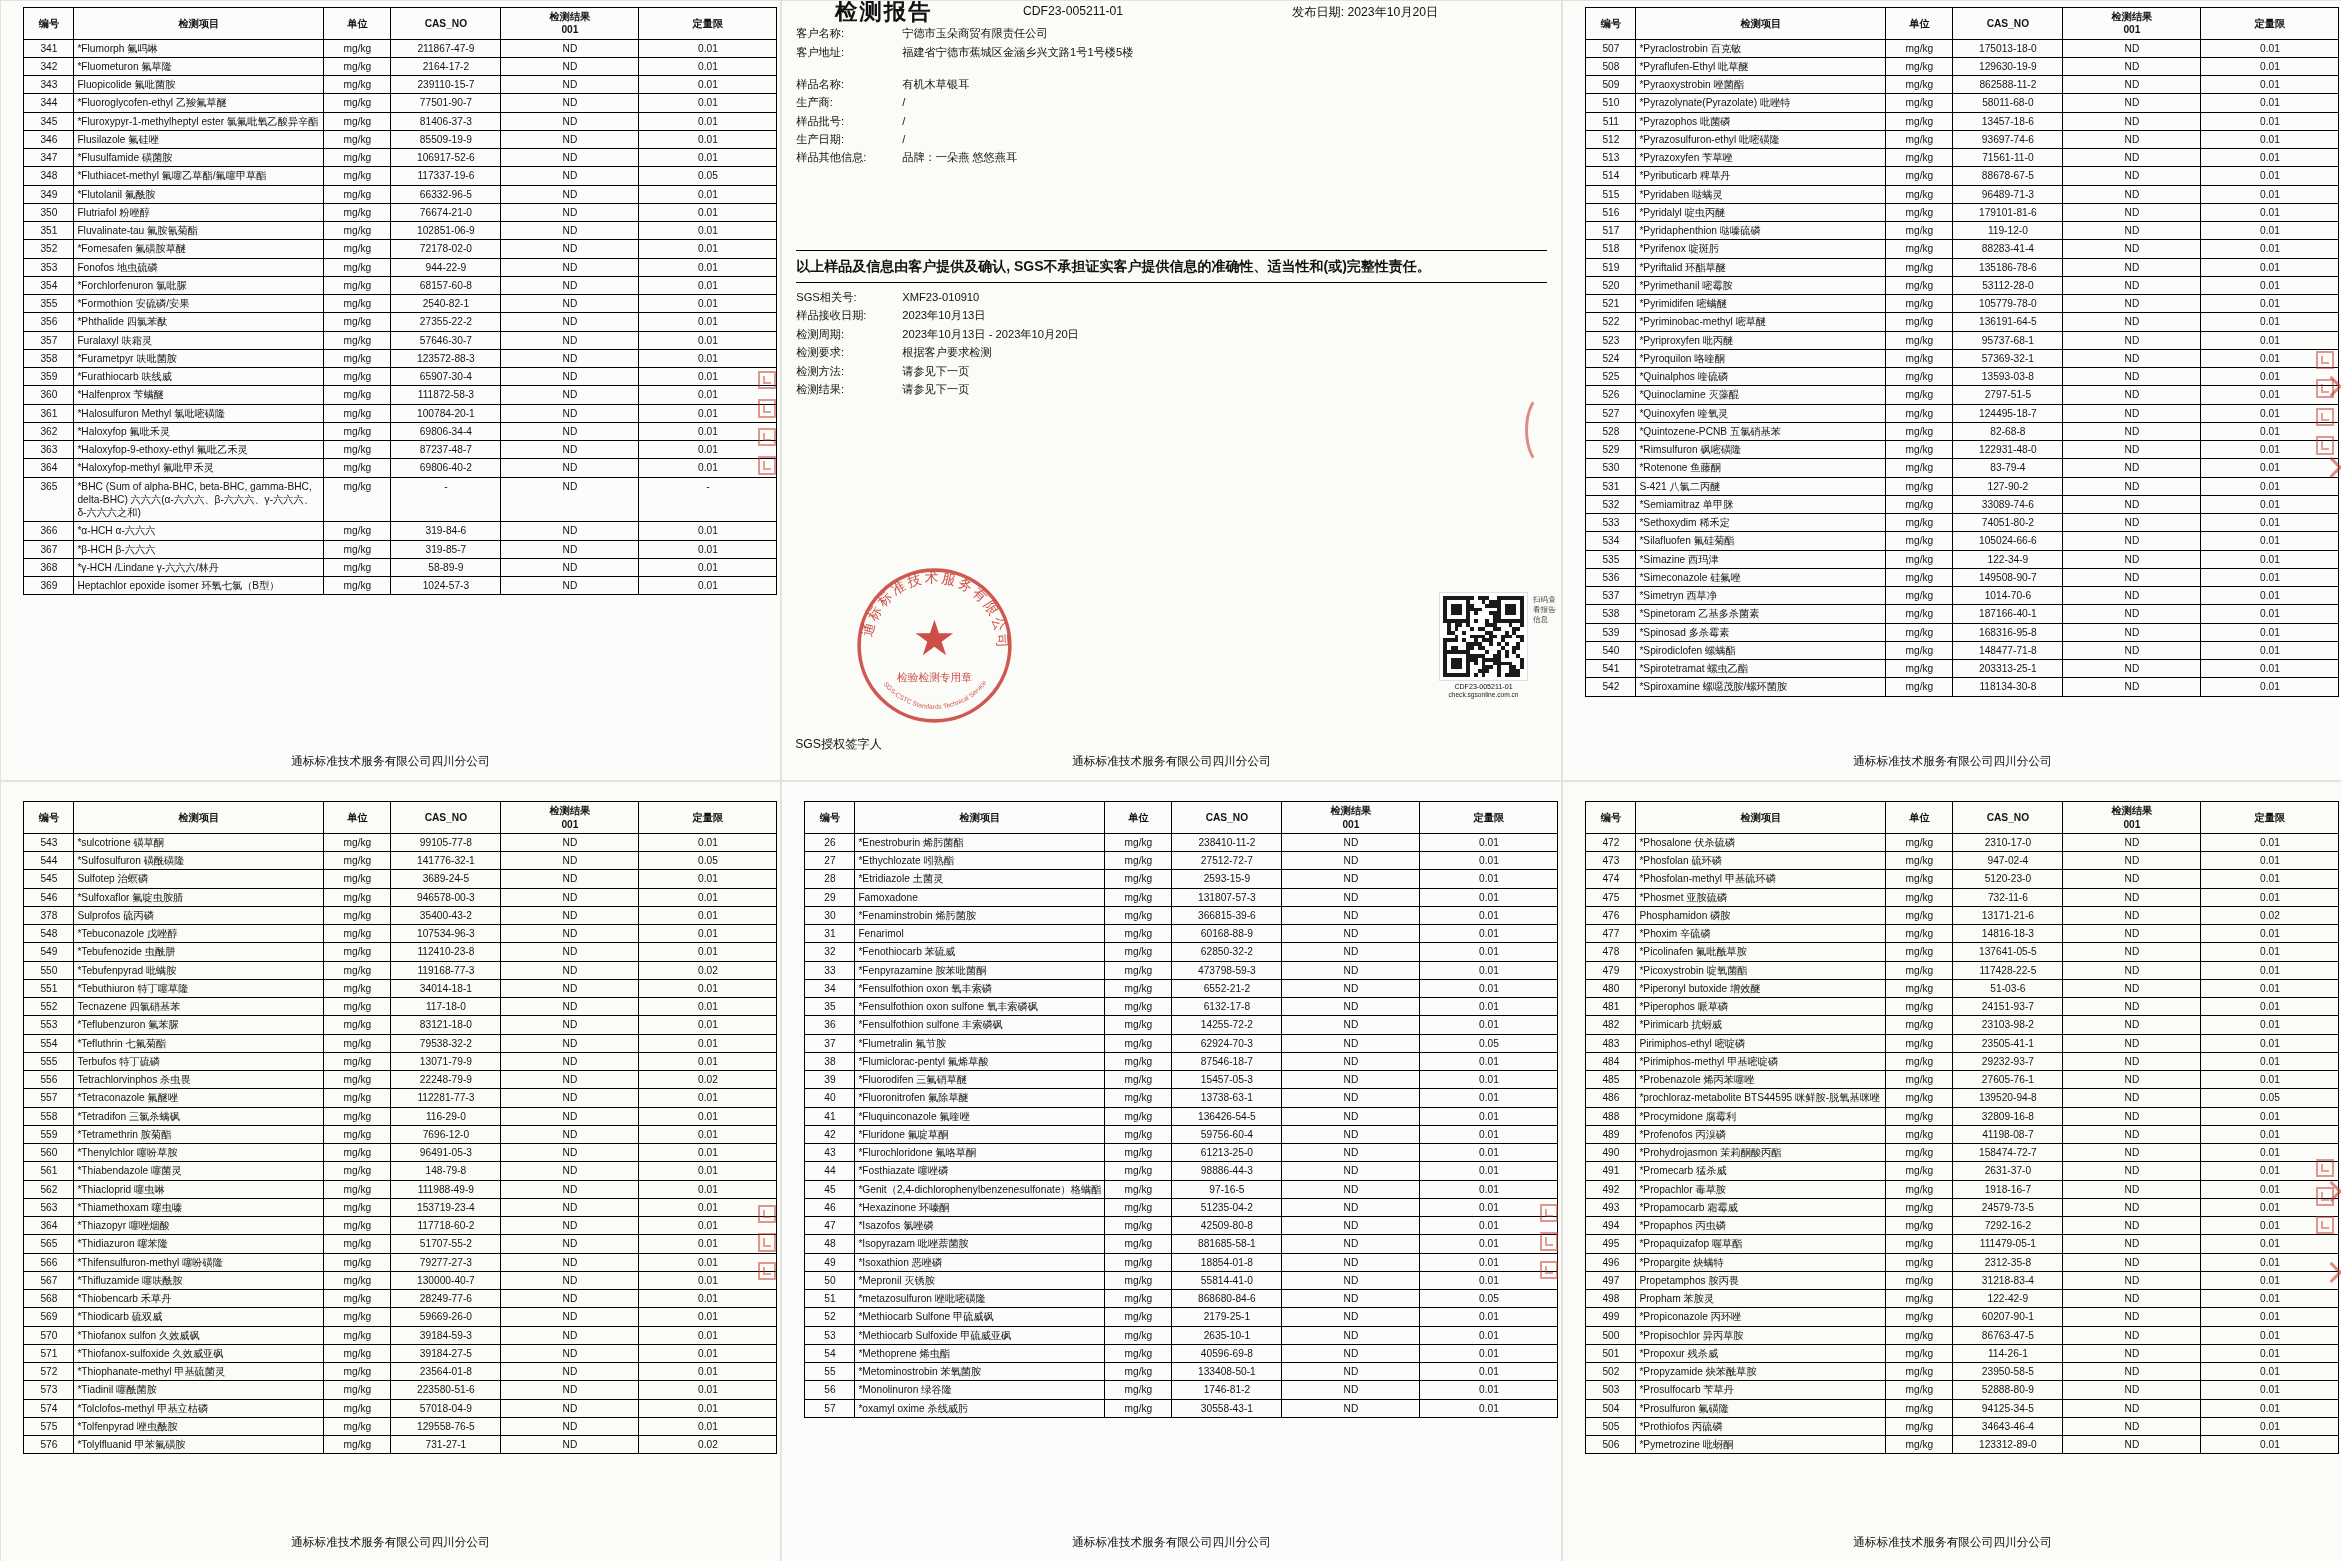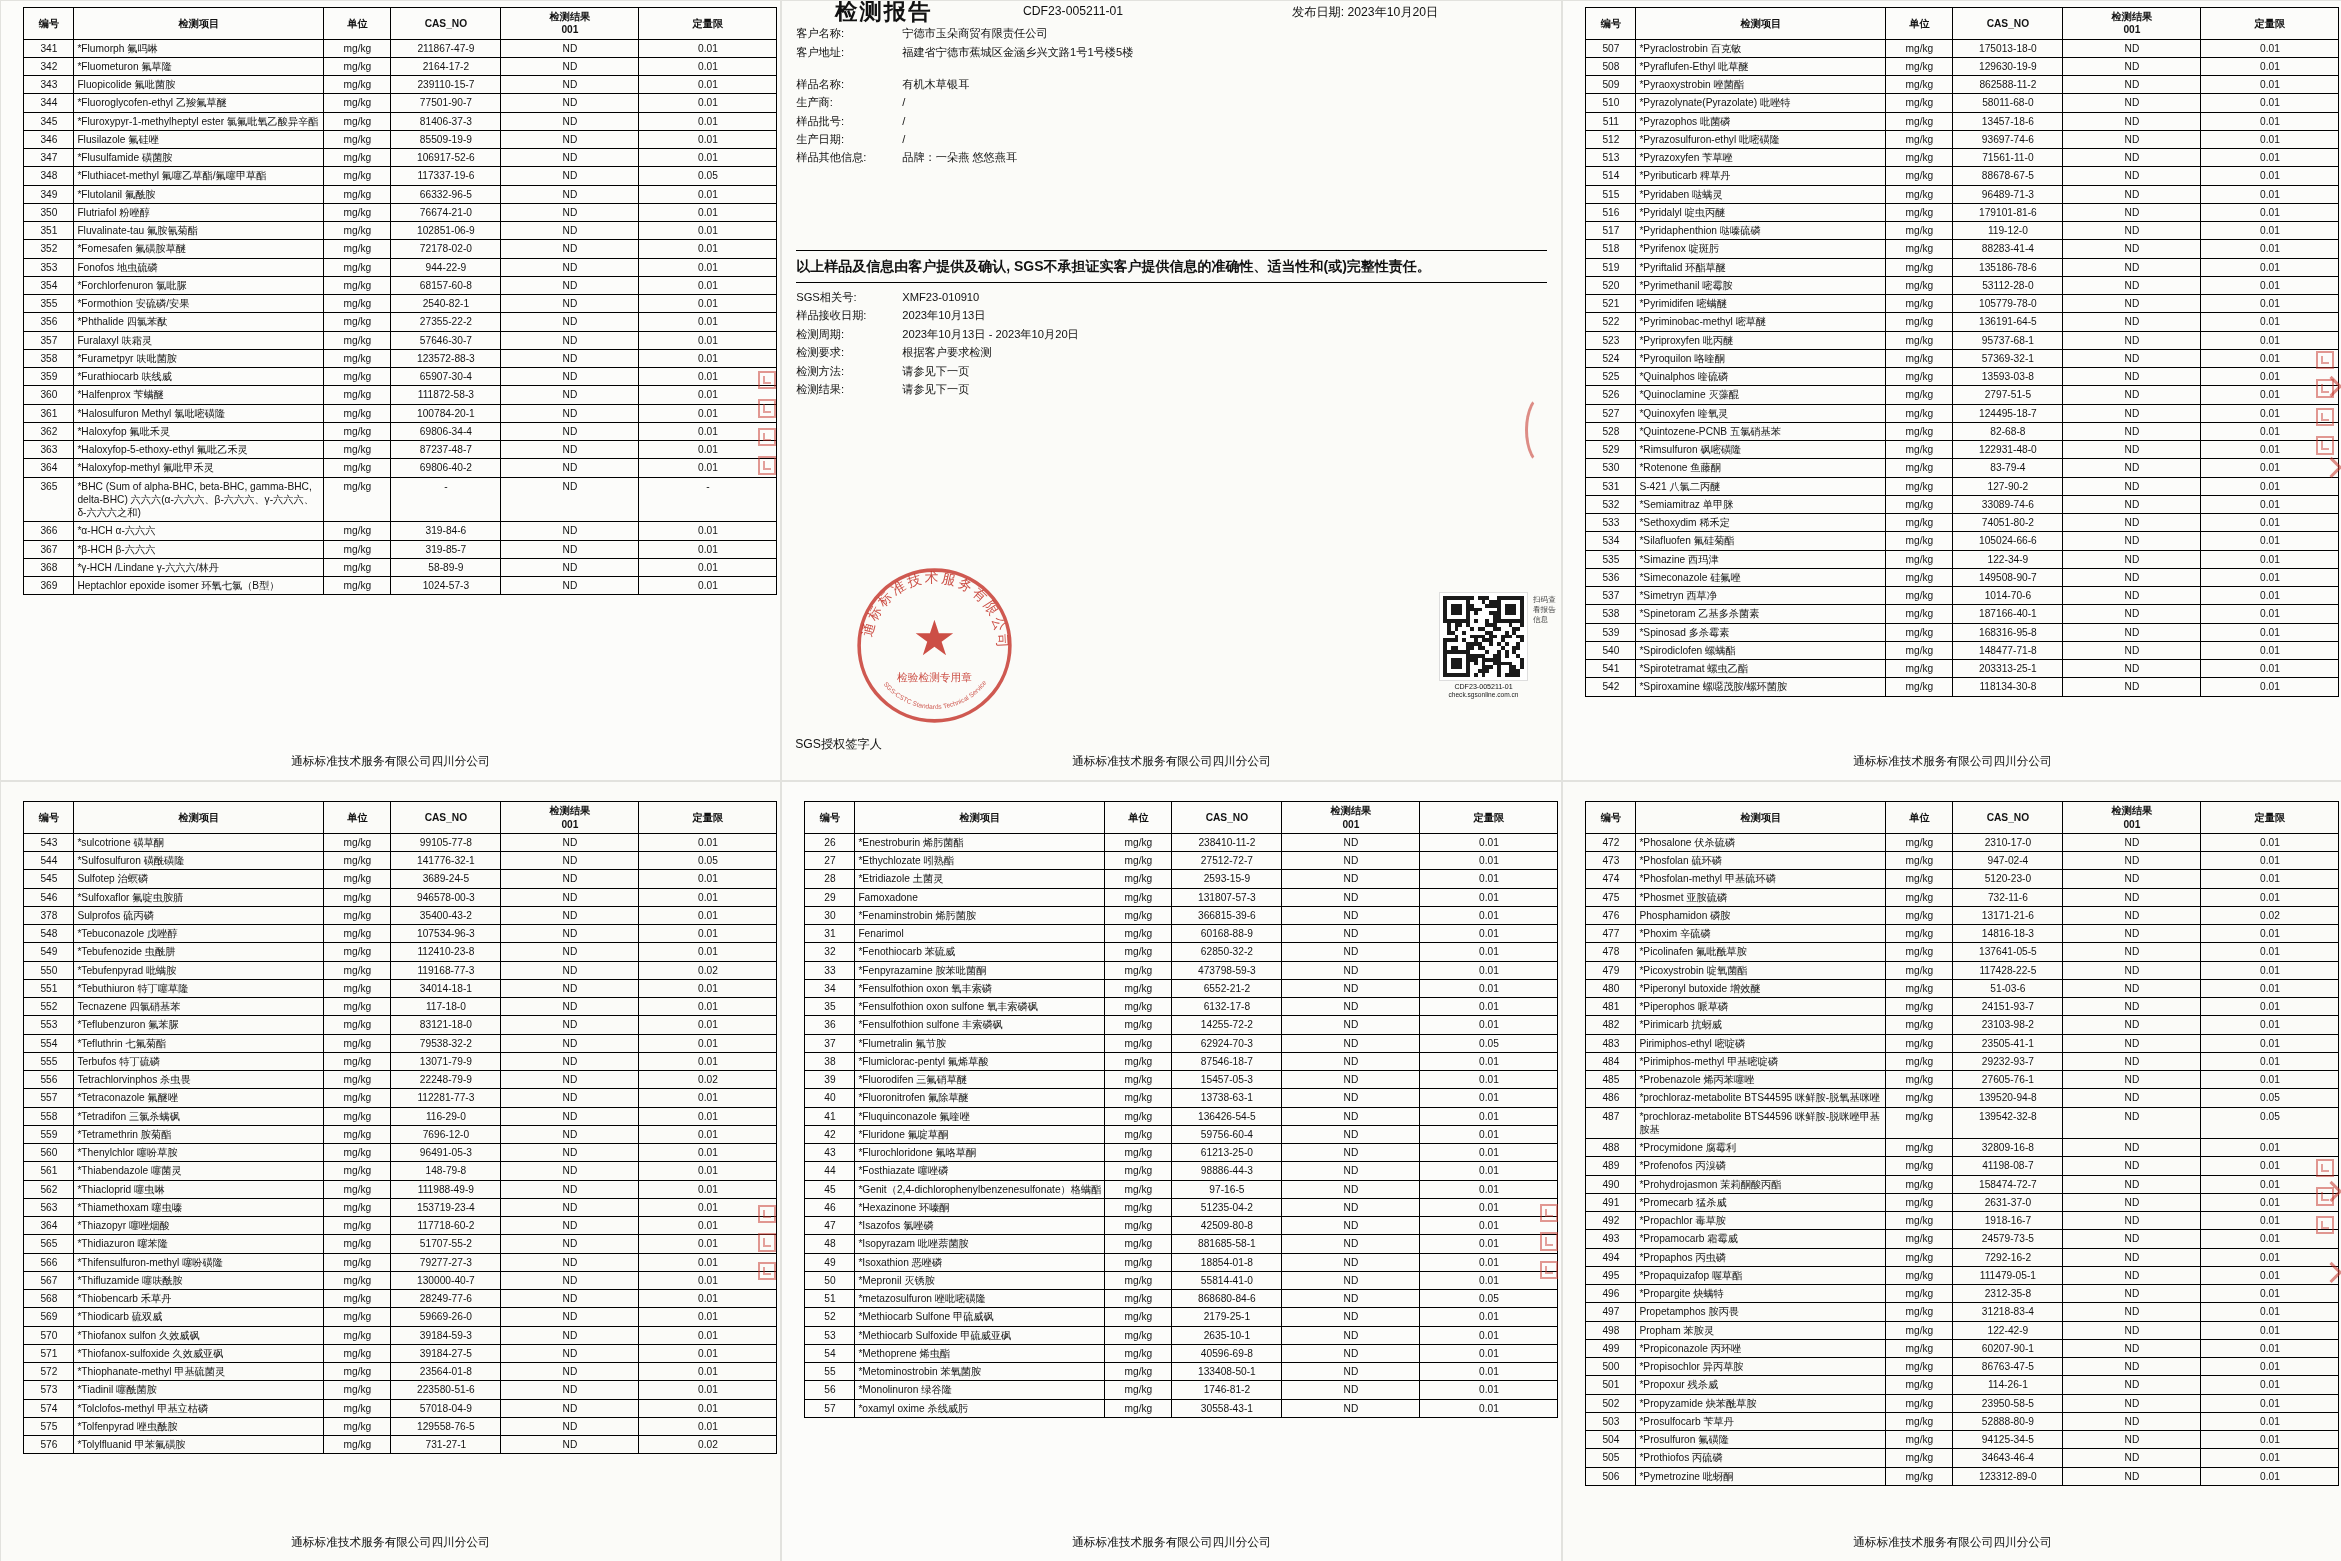--- a/index.html
+++ b/index.html
@@ -295,21 +295,21 @@
           <tr>
             <td class="c0">362</td>
             <td class="c1">*Haloxyfop 氟吡禾灵</td>
             <td class="c2">mg/kg</td>
             <td class="c3">69806-34-4</td>
             <td class="c4">ND</td>
             <td class="c5">0.01</td>
           </tr>
           <tr>
             <td class="c0">363</td>
-            <td class="c1">*Haloxyfop-5-ethoxy-ethyl 氟吡乙禾灵</td>
+            <td class="c1">*Haloxyfop-9-ethoxy-ethyl 氟吡乙禾灵</td>
             <td class="c2">mg/kg</td>
             <td class="c3">87237-48-7</td>
             <td class="c4">ND</td>
             <td class="c5">0.01</td>
           </tr>
           <tr>
             <td class="c0">364</td>
             <td class="c1">*Haloxyfop-methyl 氟吡甲禾灵</td>
             <td class="c2">mg/kg</td>
             <td class="c3">69806-40-2</td>
@@ -1887,28 +1887,20 @@
           </tr>
           <tr>
             <td class="c0">486</td>
             <td class="c1">*prochloraz-metabolite BTS44595 咪鲜胺-脱氧基咪唑</td>
             <td class="c2">mg/kg</td>
             <td class="c3">139520-94-8</td>
             <td class="c4">ND</td>
             <td class="c5">0.05</td>
           </tr>
           <tr>
-            <td class="c0">487</td>
-            <td class="c1">*prochloraz-metabolite BTS44596 咪鲜胺-脱咪唑甲基胺基</td>
-            <td class="c2">mg/kg</td>
-            <td class="c3">139542-32-8</td>
-            <td class="c4">ND</td>
-            <td class="c5">0.05</td>
-          </tr>
-          <tr>
             <td class="c0">488</td>
             <td class="c1">*Procymidone 腐霉利</td>
             <td class="c2">mg/kg</td>
             <td class="c3">32809-16-8</td>
             <td class="c4">ND</td>
             <td class="c5">0.01</td>
           </tr>
           <tr>
             <td class="c0">489</td>
             <td class="c1">*Profenofos 丙溴磷</td>

